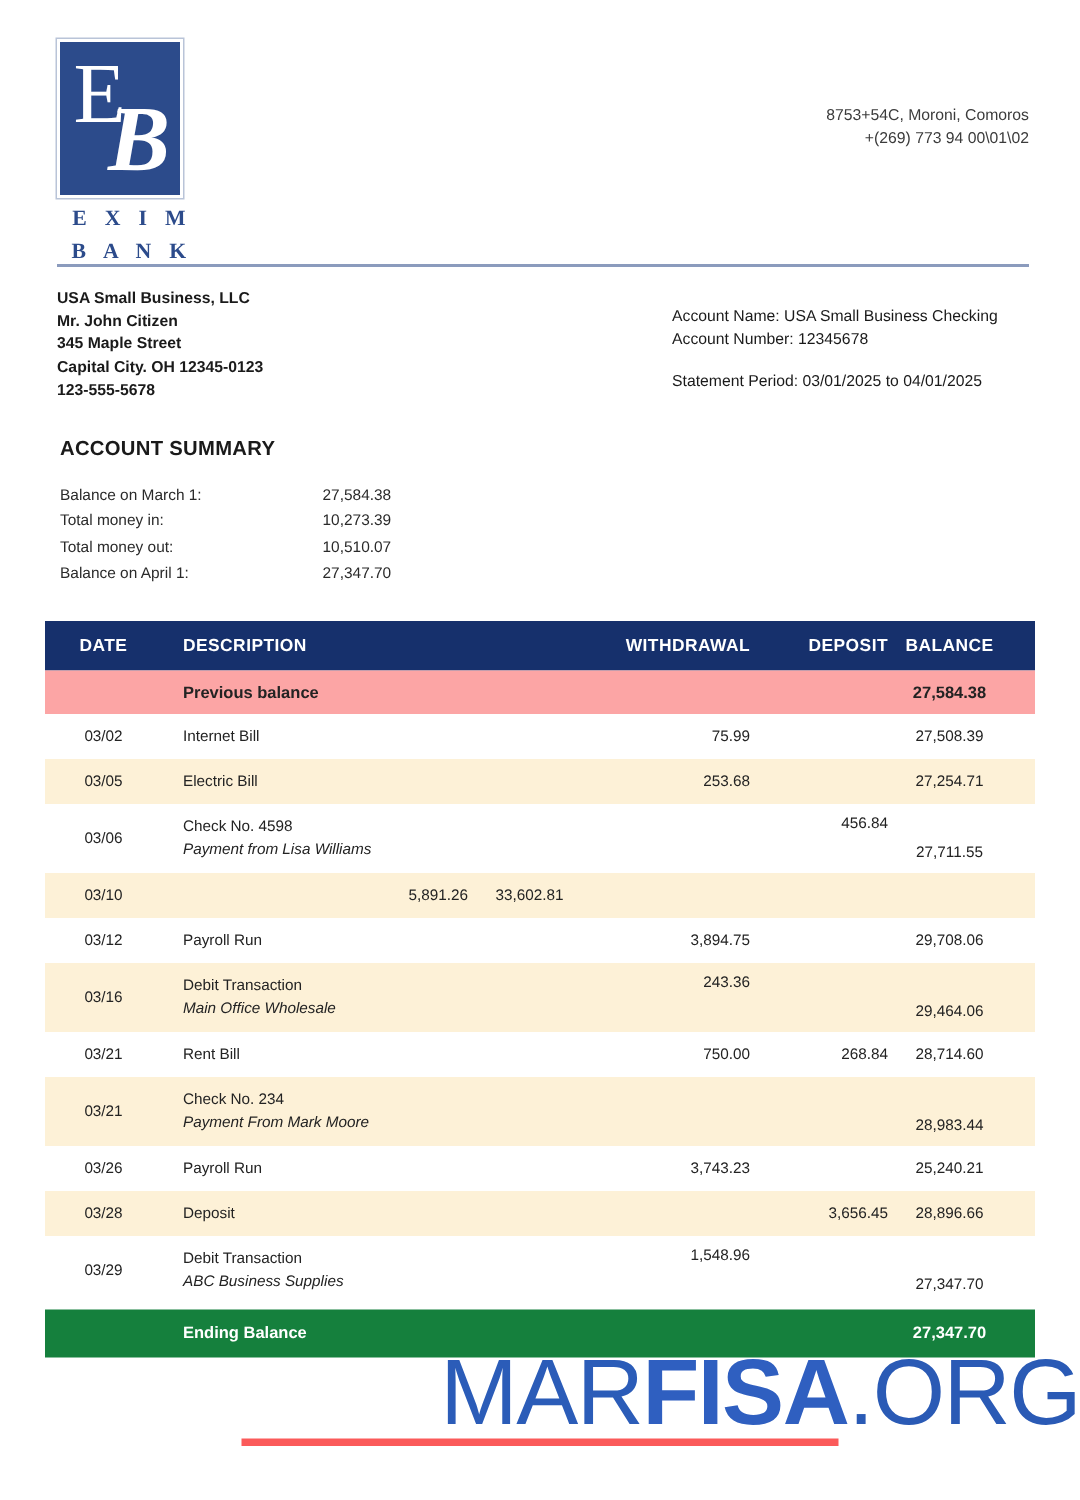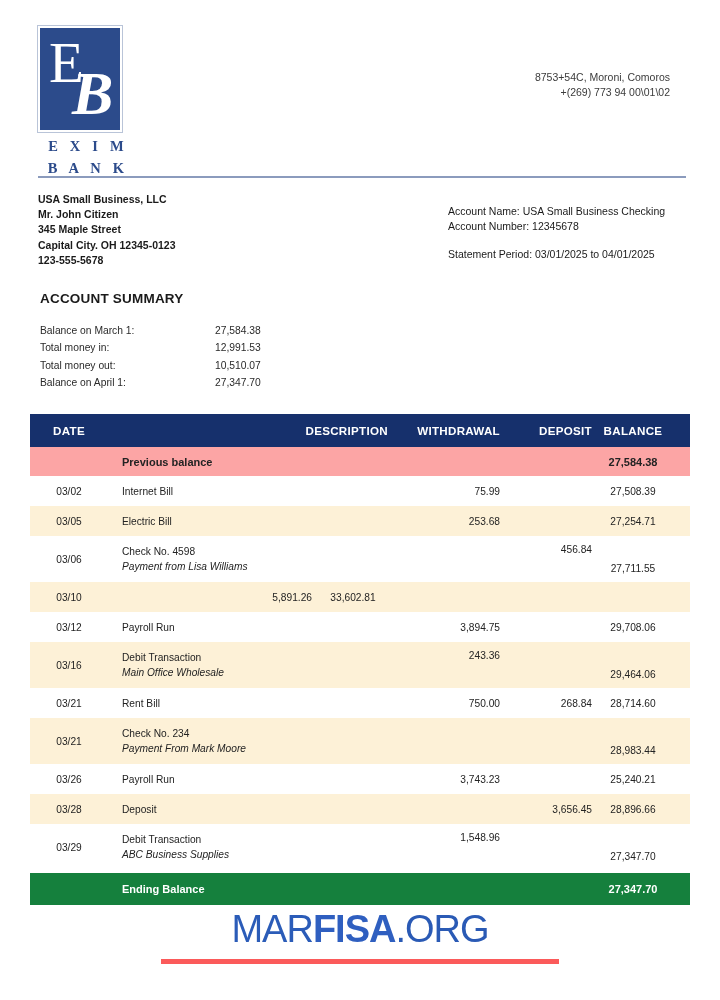--- a/index.html
+++ b/index.html
@@ -60,21 +60,21 @@
     font-family: "Liberation Serif", serif;
     font-weight: 700;
     font-size: 14.5px;
     letter-spacing: 4.2px;
     color: #2c4b8b;
     line-height: 15px;
     text-align: center;
   }
   .bank-contact {
     position: absolute;
-    right: 16px; top: 44px;
+    right: 0; top: 44px;
     text-align: right;
     font-size: 10.5px;
     line-height: 15px;
     color: #3b3b3b;
   }
   .rule {
     position: absolute;
     left: 38px; top: 176px;
     width: 648px; height: 1.5px;
     background: #8b9bbd;
@@ -136,21 +136,21 @@
   .txn .head {
     background: #16306c;
     color: #ffffff;
     font-size: 11.6px;
     font-weight: bold;
     letter-spacing: 0.3px;
     height: 33px;
     align-items: center;
   }
   .txn .head .c-date { text-align: center; }
-  .txn .head .c-desc { text-align: right; }
+  .txn .head .c-desc { text-align: left; }
 
   .txn .rowline {
     font-size: 10.2px;
     color: #232323;
     min-height: 30px;
     align-items: center;
   }
   .txn .rowline.two { min-height: 46px; }
   .txn .rowline.alt { background: #fdf1d7; }
   .txn .rowline.plain { background: #ffffff; }
@@ -183,25 +183,26 @@
 
   
   .watermark {
     position: absolute;
     left: 0; top: 900px;
     width: 720px;
     text-align: center;
   }
   .watermark .wm-text {
     font-family: "Liberation Sans", sans-serif;
-    font-size: 38px;
+    font-size: 62px;
     font-weight: 400;
     letter-spacing: -1px;
     line-height: 58px;
     white-space: nowrap;
+    text-align: right;
   }
   .wm-a { color: #2b5cb8; }
   .wm-b { color: #2f5fc0; font-weight: 600; }
   .wm-c { color: #2a5ab5; }
   .wm-rule {
     width: 398px;
     height: 5px;
     background: #fb5a5a;
     margin: 1px auto 0 auto;
   }
@@ -248,21 +249,21 @@
   </div>
 
   <div class="summary-title">ACCOUNT SUMMARY</div>
   <div class="summary-table">
     <div class="srow">
       <span class="slabel">Balance on March 1:</span>
       <span class="sval">27,584.38</span>
     </div>
     <div class="srow">
       <span class="slabel">Total money in:</span>
-      <span class="sval">12,991.53</span>
+      <span class="sval">10,273.39</span>
     </div>
     <div class="srow">
       <span class="slabel">Total money out:</span>
       <span class="sval">10,510.07</span>
     </div>
     <div class="srow">
       <span class="slabel">Balance on April 1:</span>
       <span class="sval">27,347.70</span>
     </div>
   </div>

